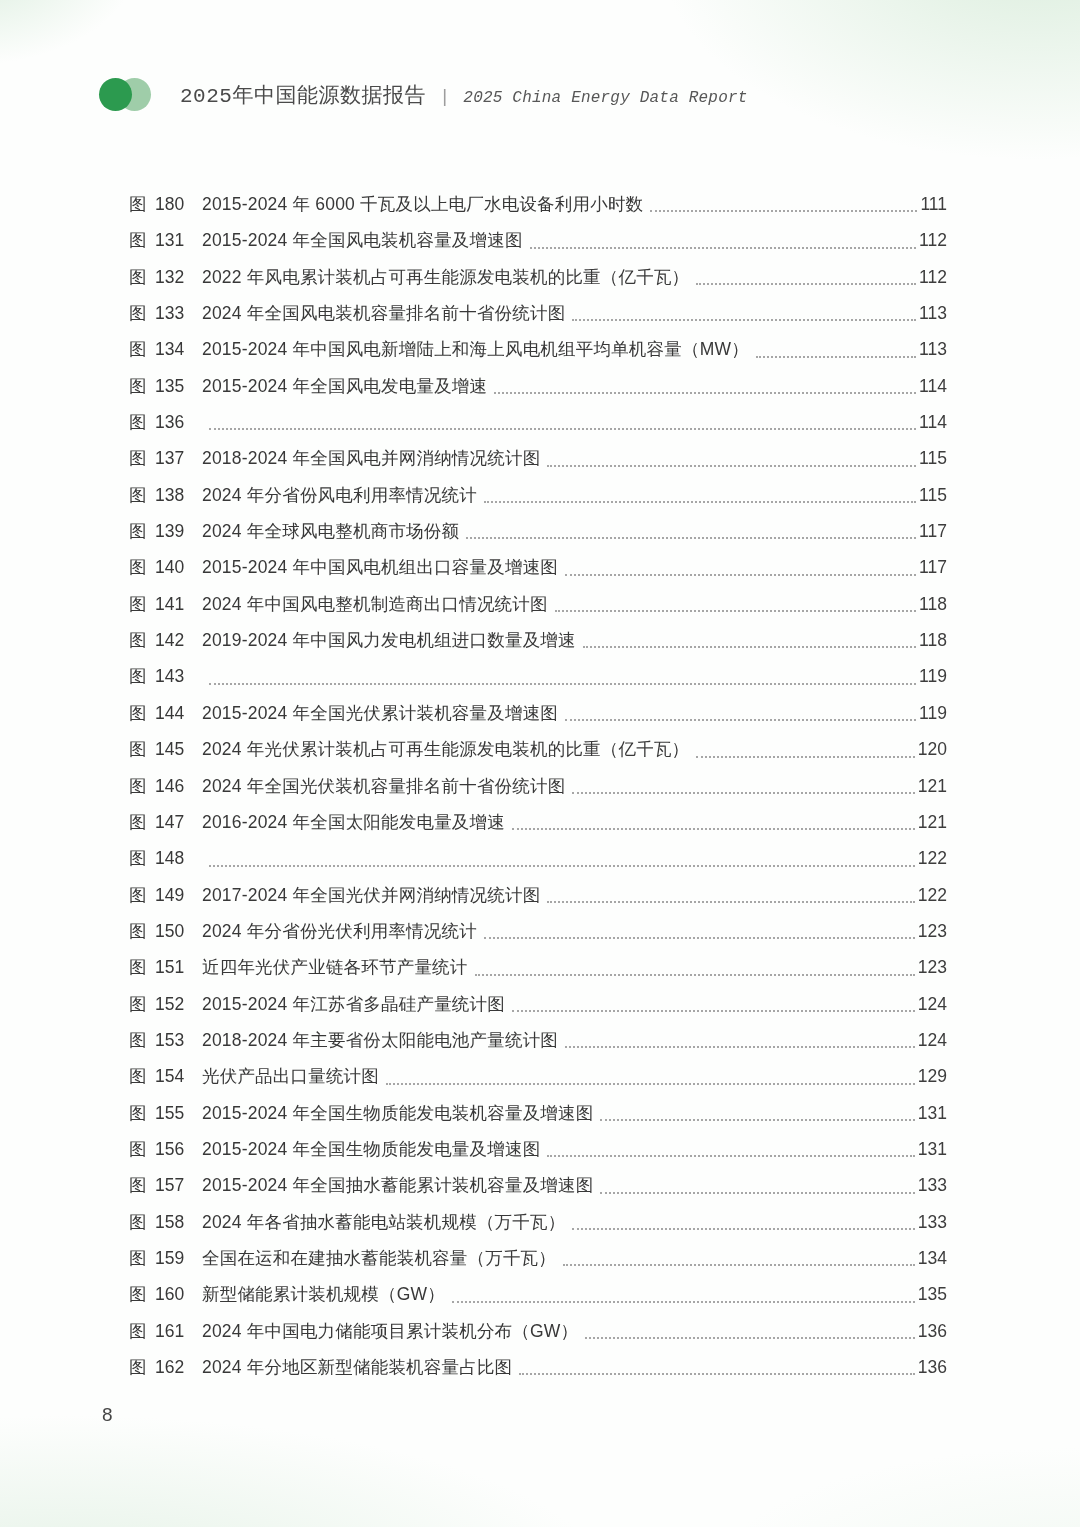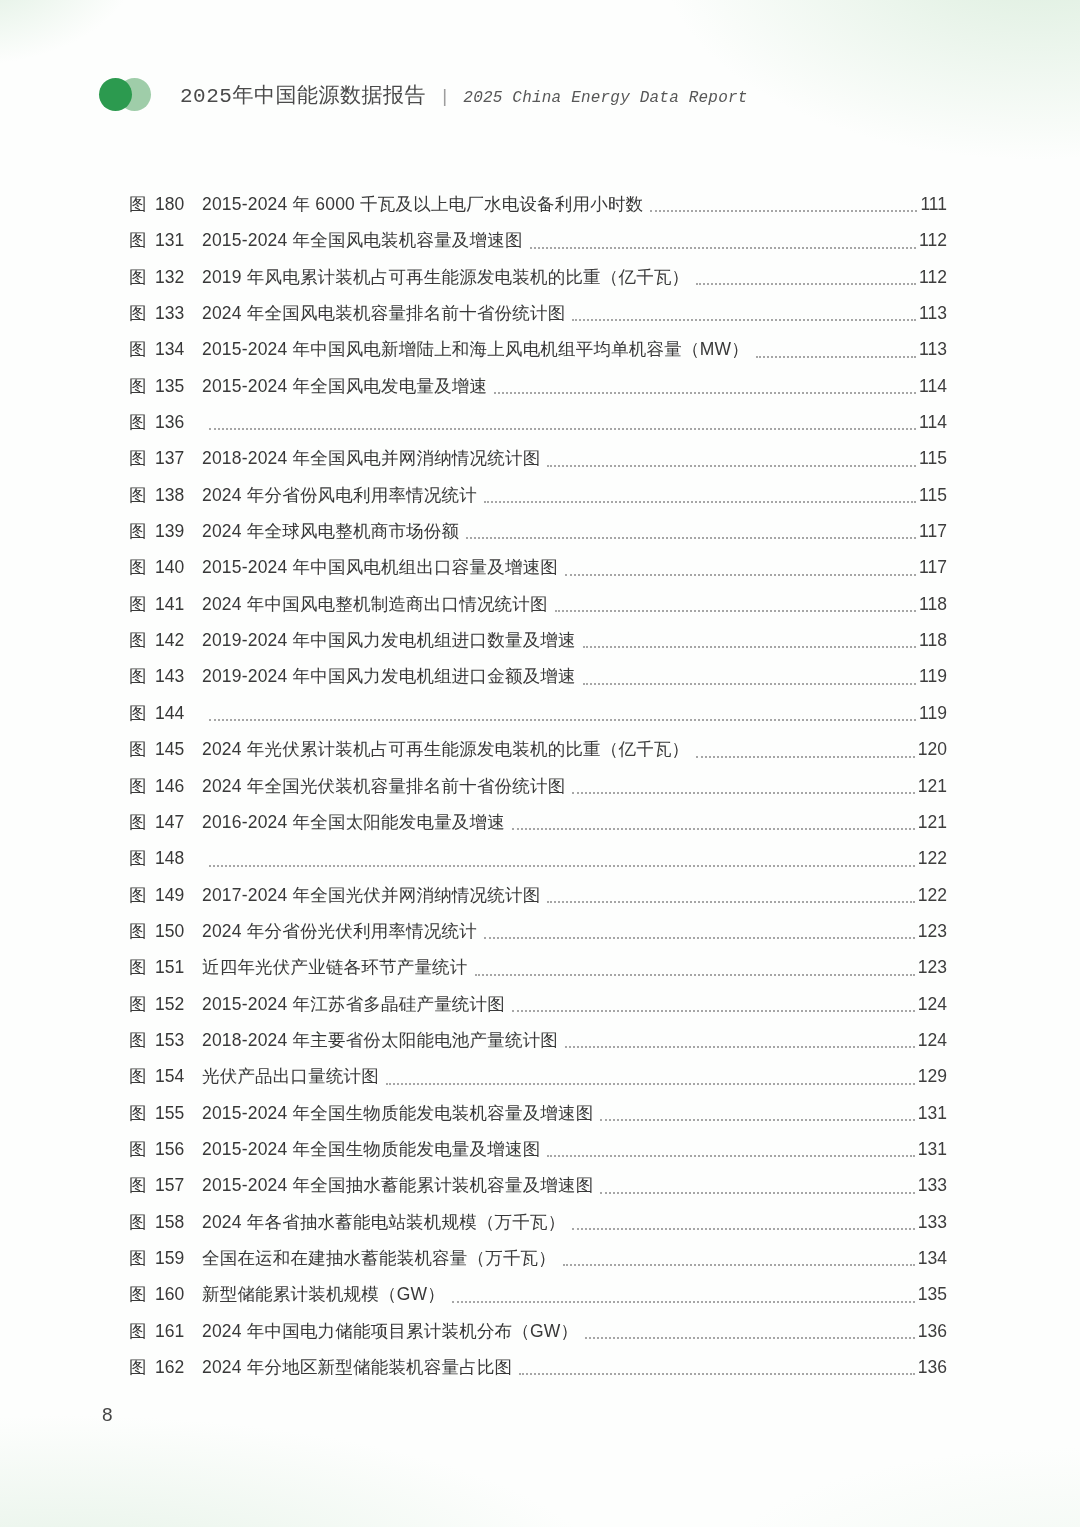--- a/index.html
+++ b/index.html
@@ -112,21 +112,21 @@
       <span class="fig">图</span>
       <span class="num">131</span>
       <span class="title">2015-2024 年全国风电装机容量及增速图</span>
       <span class="dots"></span>
       <span class="pagenum">112</span>
     </div>
 
     <div class="toc-row">
       <span class="fig">图</span>
       <span class="num">132</span>
-      <span class="title">2019 年风电累计装机占可再生能源发电装机的比重（亿千瓦）</span>
+      <span class="title">2022 年风电累计装机占可再生能源发电装机的比重（亿千瓦）</span>
       <span class="dots"></span>
       <span class="pagenum">112</span>
     </div>
 
     <div class="toc-row">
       <span class="fig">图</span>
       <span class="num">133</span>
       <span class="title">2024 年全国风电装机容量排名前十省份统计图</span>
       <span class="dots"></span>
       <span class="pagenum">113</span>
@@ -199,28 +199,28 @@
       <span class="fig">图</span>
       <span class="num">142</span>
       <span class="title">2019-2024 年中国风力发电机组进口数量及增速</span>
       <span class="dots"></span>
       <span class="pagenum">118</span>
     </div>
 
     <div class="toc-row">
       <span class="fig">图</span>
       <span class="num">143</span>
-      <span class="title">2019-2024 年中国风力发电机组进口金额及增速</span>
       <span class="dots"></span>
       <span class="pagenum">119</span>
     </div>
 
     <div class="toc-row">
       <span class="fig">图</span>
       <span class="num">144</span>
+      <span class="title">2015-2024 年全国光伏累计装机容量及增速图</span>
       <span class="dots"></span>
       <span class="pagenum">119</span>
     </div>
 
     <div class="toc-row">
       <span class="fig">图</span>
       <span class="num">145</span>
       <span class="title">2024 年光伏累计装机占可再生能源发电装机的比重（亿千瓦）</span>
       <span class="dots"></span>
       <span class="pagenum">120</span>

